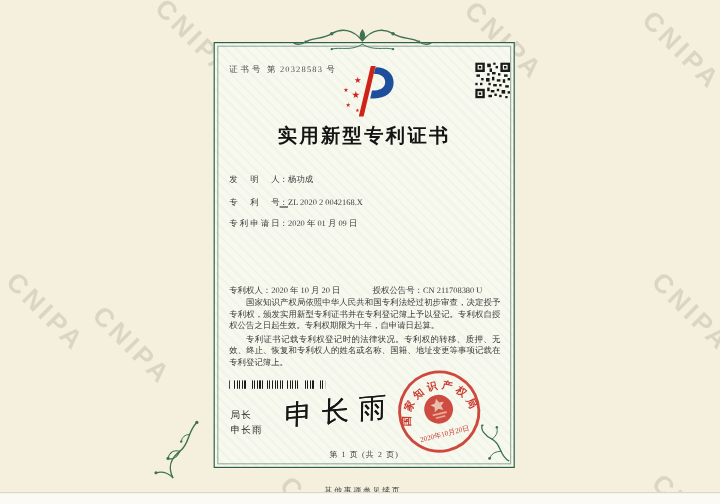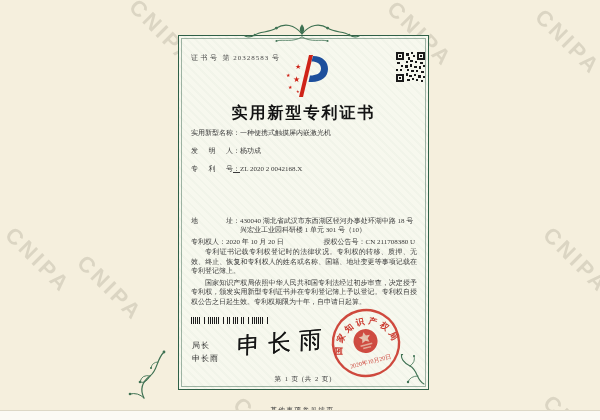--- a/index.html
+++ b/index.html
@@ -32,21 +32,21 @@
   .logo{position:absolute;left:104px;top:16px;width:46px;height:48px;}
 
   .title{position:absolute;left:0;right:0;top:67px;text-align:center;font-size:16px;
          font-weight:bold;color:#141414;letter-spacing:2px;white-space:nowrap;font-family:Liberation Mono, monospace;}
 
   .row{position:absolute;left:12px;width:230px;font-size:7px;color:#3a3a3a;line-height:8.5px;}
   .r0{top:93px;} .r1{top:111px;font-family:Liberation Mono, monospace;} .r2{top:129px;text-decoration:underline;} .r3{top:146px;} .r4{top:164px;} .r5{top:181px;}
   .flabel{display:inline-block;width:42px;text-align:justify;text-align-last:justify;vertical-align:top;}
   .fvalue{display:inline-block;width:178px;vertical-align:top;}
   .grant{top:202px;white-space:nowrap;}
-  .gpair2{margin-left:38px;}
+  .gpair2{margin-left:25px;}
 
   .paras{position:absolute;left:12px;top:212px;width:226px;font-size:7px;color:#3a3a3a;}
   .paras p{margin:0 0 2px 0;text-indent:2em;text-align:justify;line-height:9.6px;}
 
   .barcode{position:absolute;left:12px;top:281px;width:80px;height:7px;
     background:repeating-linear-gradient(90deg,#1c1c1c 0 1px,transparent 1px 2px,#1c1c1c 2px 2.6px,transparent 2.6px 4.4px,#1c1c1c 4.4px 5px,transparent 5px 6.3px);}
 
   .signer{position:absolute;left:13px;top:303px;font-size:8px;color:#2e2e2e;line-height:13px;letter-spacing:1px;font-family:Liberation Serif, serif;}
   .signature{position:absolute;left:58px;top:291px;font-size:23px;color:#161616;letter-spacing:8px;
              transform:rotate(-5deg) skewX(-6deg);white-space:nowrap;text-shadow:0 0 .4px #161616;}
@@ -138,41 +138,38 @@
         <text x="12" y="16" font-size="7">★</text>
         <text x="3" y="24" font-size="5">★</text>
         <text x="10" y="29" font-size="8">★</text>
         <text x="5" y="36" font-size="5">★</text>
         <text x="13" y="40" font-size="4">★</text>
       </g>
     </svg>
 
     <div class="title">实用新型专利证书</div>
 
-    <div class="row r0">
-      <span class="flabel">实用新型名称</span><span>：</span><span class="fvalue">一种便携式触摸屏内嵌激光机</span>
-    </div>
     <div class="row r1">
       <span class="flabel">发明人</span><span>：</span><span class="fvalue">杨功成</span>
     </div>
     <div class="row r2">
       <span class="flabel">专利号</span><span>：</span><span class="fvalue">ZL 2020 2 0042168.X</span>
     </div>
-    <div class="row r5">
-      <span class="flabel">地址</span><span>：</span><span class="fvalue">430040 湖北省武汉市东西湖区径河办事处环湖中路 18 号兴宏业工业园科研楼 1 单元 301 号（10）</span>
+    <div class="row r3">
+      <span class="flabel">专利申请日</span><span>：</span><span class="fvalue">2020 年 01 月 09 日</span>
     </div>
 
     <div class="row grant">
       <span class="gpair"><span>专利权人</span><span>：</span><span>2020 年 10 月 20 日</span></span>
       <span class="gpair gpair2"><span>授权公告号</span><span>：</span><span>CN 211708380 U</span></span>
     </div>
 
     <div class="paras">
+      <p>国家知识产权局依照中华人民共和国专利法经过初步审查，决定授予专利权，颁发实用新型专利证书并在专利登记簿上予以登记。专利权自授权公告之日起生效。专利权期限为十年，自申请日起算。</p>
       <p>专利证书记载专利权登记时的法律状况。专利权的转移、质押、无效、终止、恢复和专利权人的姓名或名称、国籍、地址变更等事项记载在专利登记簿上。</p>
-      <p>国家知识产权局依照中华人民共和国专利法经过初步审查，决定授予专利权，颁发实用新型专利证书并在专利登记簿上予以登记。专利权自授权公告之日起生效。专利权期限为十年，自申请日起算。</p>
     </div>
 
     <div class="barcode"></div>
 
     <div class="signer">
       <div>局长</div>
       <div>申长雨</div>
     </div>
 
     <div class="signature">申长雨</div>

